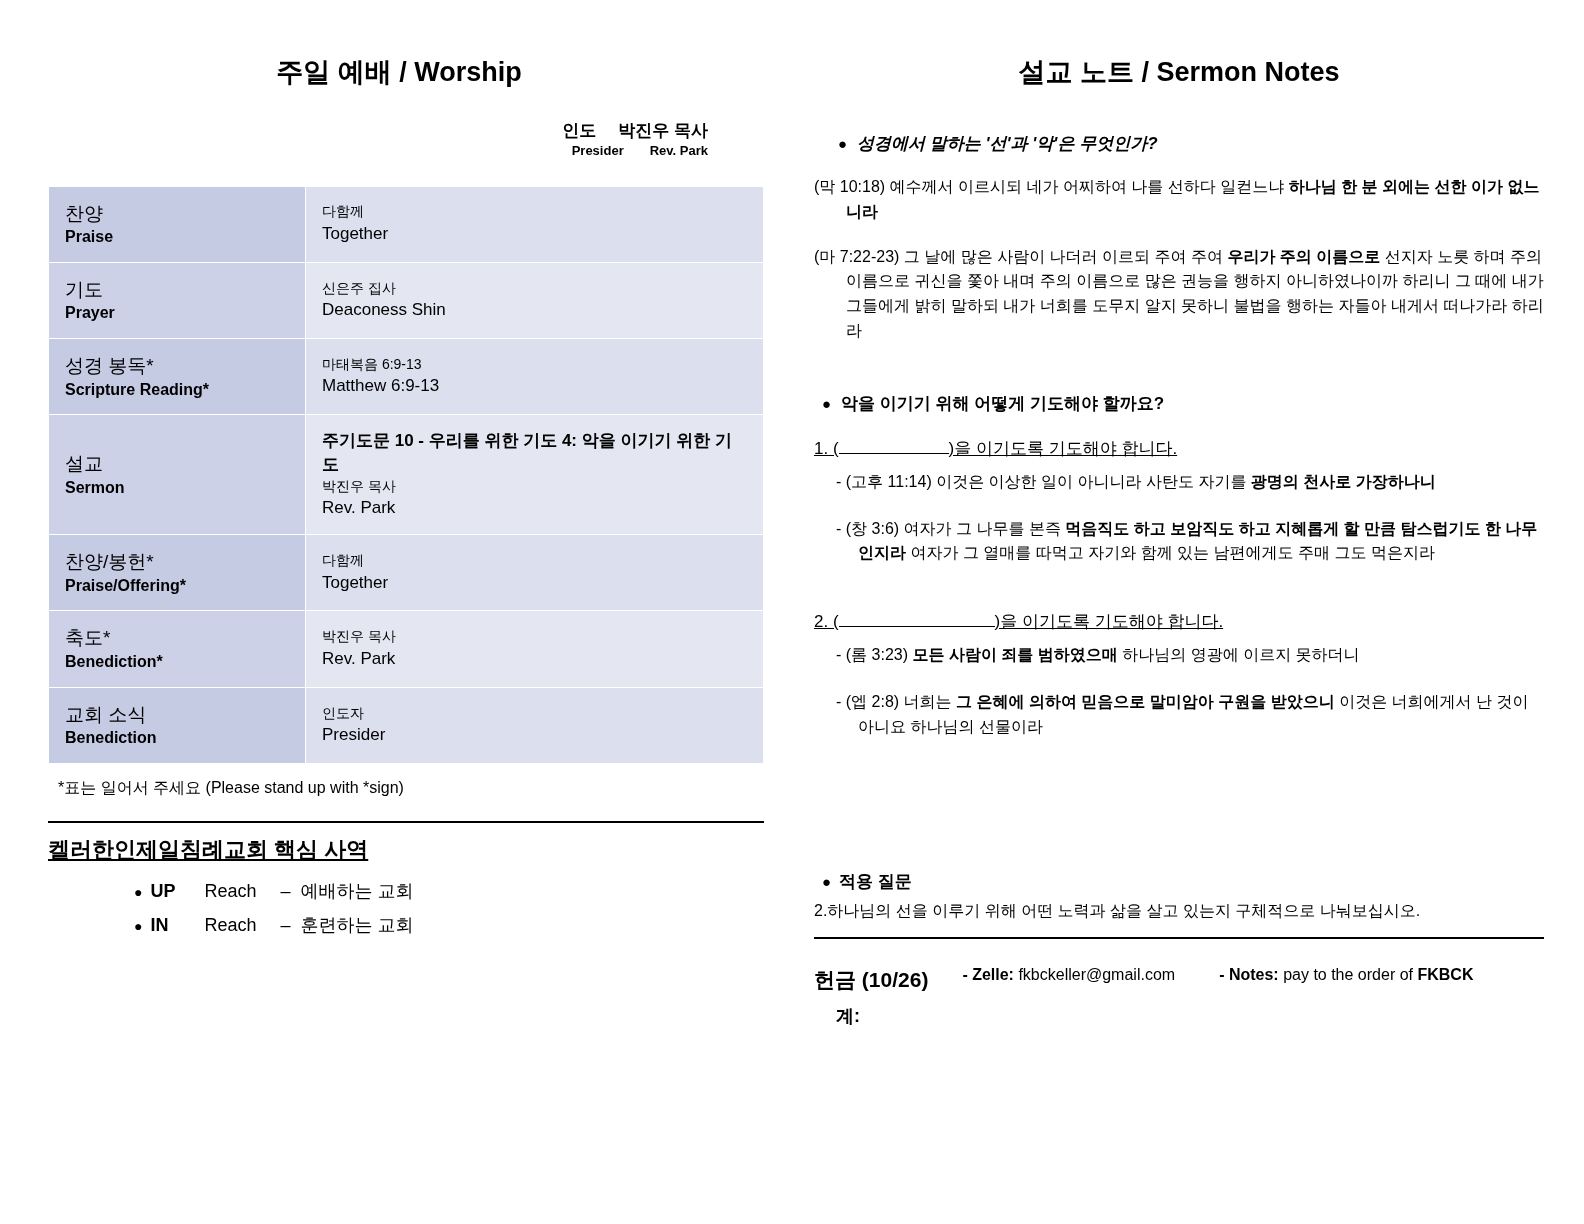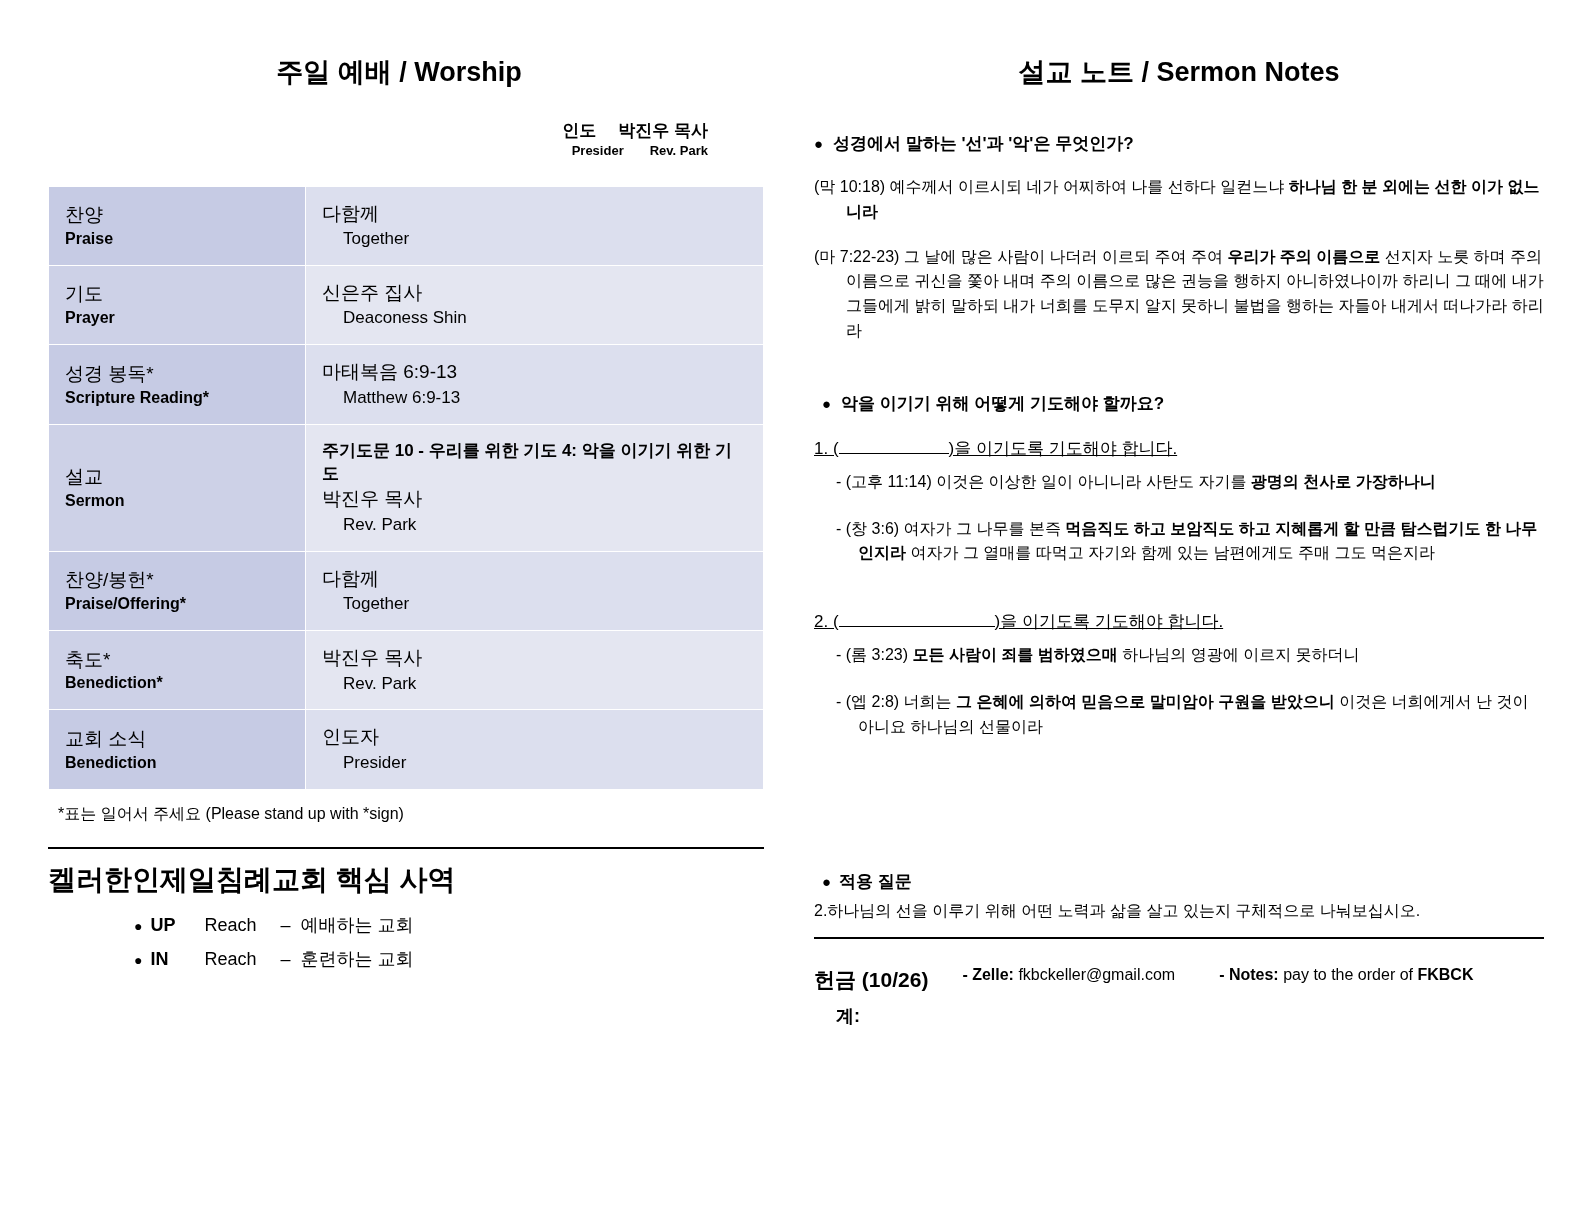--- a/index.html
+++ b/index.html
@@ -91,47 +91,47 @@
     font-size: 19px;
     font-weight: normal;
     line-height: 1.35;
   }
   .e-label {
     font-size: 16px;
     font-weight: bold;
     line-height: 1.35;
   }
   .k-val {
-    font-size: 19px;
+    font-size: 14px;
     line-height: 1.4;
   }
   .e-val {
     font-size: 17px;
     line-height: 1.4;
-    margin-left: 21px;
   }
   .k-val-bold {
     font-size: 17px;
     font-weight: bold;
     line-height: 1.4;
   }
   .note-star {
     font-size: 16px;
     margin: 14px 0 0 10px;
   }
   .divider {
     border: none;
     border-top: 2px solid #000;
     margin: 22px 0 0 0;
     width: 716px;
   }
   h2.core-title {
-    font-size: 28px;
+    font-size: 22px;
     font-weight: bold;
     margin: 12px 0 0 0;
+    text-decoration: underline;
   }
   ul.core-list {
     list-style: none;
     margin: 14px 0 0 0;
     padding: 0 0 0 86px;
   }
   ul.core-list li {
     font-size: 18px;
     margin-bottom: 10px;
     white-space: nowrap;
@@ -146,21 +146,22 @@
     width: 54px;
   }
   ul.core-list li .reach {
     display: inline-block;
     width: 76px;
   }
   
   .q-head {
     font-size: 17px;
     font-weight: bold;
-    margin: 42px 0 0 0;
+    margin: 42px 0 0 24px;
+    font-style: italic;
   }
   .q-head .bullet { margin-right: 10px; font-size: 15px; }
   .verse {
     font-size: 16px;
     line-height: 1.55;
     margin: 20px 0 0 0;
     text-indent: 0;
   }
   .verse .hang {
     display: block;

